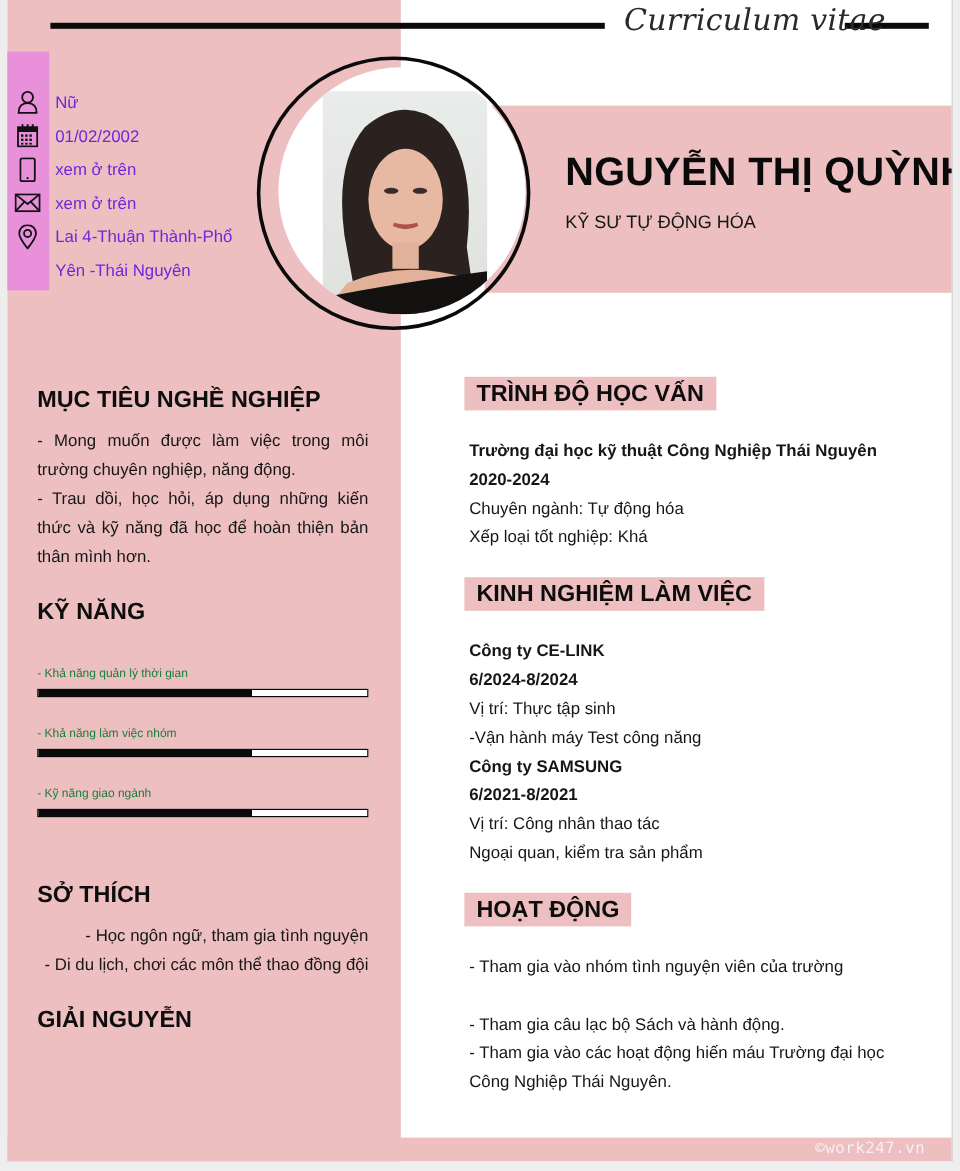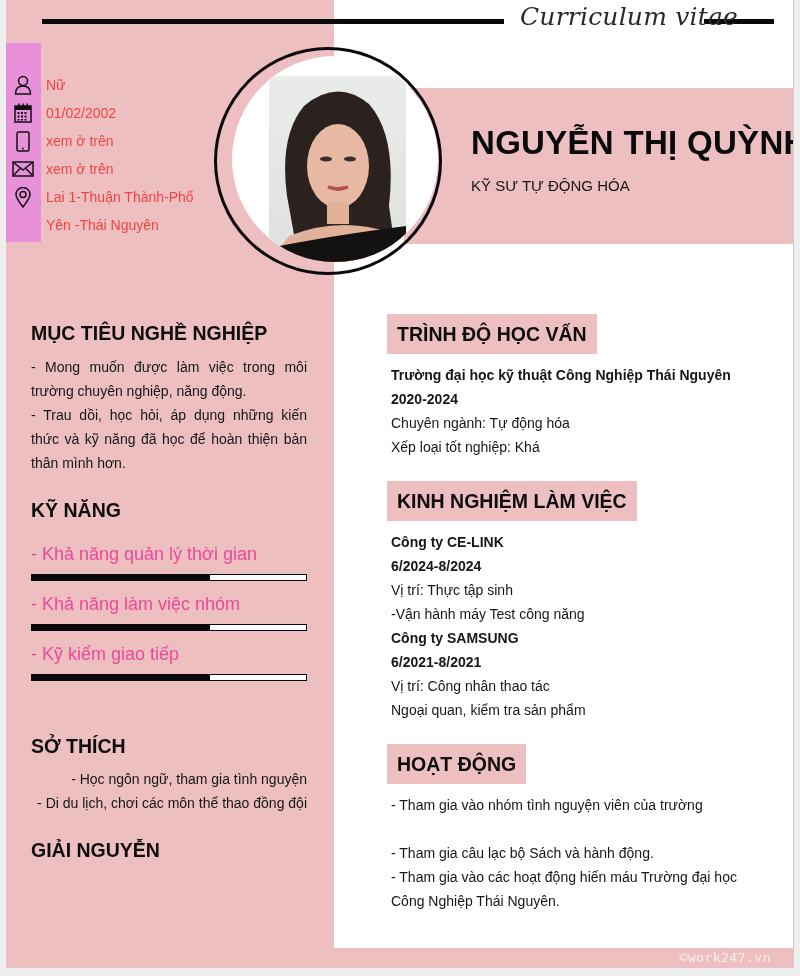--- a/index.html
+++ b/index.html
@@ -11,41 +11,41 @@
   .bottom-band { position: absolute; left: 0; top: 948px; width: 788px; height: 20px; background: #edbfc0; }
   .watermark { position: absolute; right: 22px; top: 950px; font-family: "DejaVu Sans Mono", monospace; font-size: 13px; color: #f7f0f0; letter-spacing: 0.5px; }
 
   .top-line-left { position: absolute; left: 36px; top: 19px; width: 462px; height: 5px; background: #0a0a0a; }
   .top-line-right { position: absolute; left: 698px; top: 19px; width: 70px; height: 5px; background: #0a0a0a; }
   .cv-title { position: absolute; left: 514px; top: 2px; font-family: "DejaVu Serif", serif; font-style: italic; font-size: 25px; color: #2a2a2a; letter-spacing: 0.2px; }
 
   .icon-strip { position: absolute; left: 0; top: 43px; width: 35px; height: 199px; background: #e990da; }
   .info-row { position: absolute; left: 6px; height: 28px; display: flex; align-items: center; }
   .info-row .ic { width: 22px; height: 22px; display: flex; align-items: center; justify-content: center; }
-  .info-row .txt { position: absolute; left: 34px; font-size: 14px; white-space: nowrap; color: #ef4444; }
+  .info-row .txt { position: absolute; left: 34px; font-size: 14px; white-space: nowrap; color: #6d28d9; }
 
   .name-band { position: absolute; left: 398px; top: 88px; width: 390px; height: 156px; background: #edbfc0; }
   .name { position: absolute; left: 465px; top: 124px; font-size: 33px; font-weight: bold; color: #0a0a0a; letter-spacing: 0.3px; white-space: nowrap; }
   .job-title { position: absolute; left: 465px; top: 177px; font-size: 15px; color: #151515; white-space: nowrap; }
 
   .ring { position: absolute; left: 208px; top: 47px; width: 228px; height: 228px; border: 3px solid #0a0a0a; border-radius: 50%; }
   .photo-circle { position: absolute; left: 226px; top: 56px; width: 206px; height: 206px; border-radius: 50%; background: #ffffff; overflow: hidden; }
   .photo { position: absolute; left: 37px; top: 20px; width: 137px; height: 186px; background: linear-gradient(180deg, #e9ecea 0%, #dfe1de 100%); overflow: hidden; }
   .photo svg { position: absolute; left: 0; top: 0; }
 
   .sec-title-left { position: absolute; left: 25px; font-size: 19.5px; font-weight: bold; color: #0d0d0d; white-space: nowrap; text-align: right; }
   .para { position: absolute; left: 25px; width: 276px; font-size: 14px; line-height: 24px; color: #161616; }
   .para p { text-align: justify; }
   .para p.nj { text-align: right; }
 
-  .skill-label { position: absolute; left: 25px; font-size: 18px; color: #ec4899; white-space: nowrap; }
+  .skill-label { position: absolute; left: 25px; font-size: 10px; color: #15803d; white-space: nowrap; margin-top: 12px; }
   .skill-bar { position: absolute; left: 25px; width: 276px; height: 7px; border: 1.5px solid #0a0a0a; background: #ffffff; }
   .skill-bar .fill { position: absolute; left: 0; top: 0; height: 100%; background: #0a0a0a; }
 
-  .sec-head-right { position: absolute; left: 381px; height: 40px; background: #edbfc0; display: flex; align-items: center; padding: 0 10px; }
+  .sec-head-right { position: absolute; left: 381px; height: 28px; background: #edbfc0; display: flex; align-items: center; padding: 0 10px; }
   .sec-head-right span { font-size: 19.5px; font-weight: bold; color: #0d0d0d; white-space: nowrap; }
   .r-line { position: absolute; left: 385px; font-size: 14px; color: #161616; white-space: nowrap; }
   .r-line.b { font-weight: bold; }
 </style>
 </head>
 <body>
 
 <div class="page">
 
   <div class="left-col"></div>
@@ -129,21 +129,21 @@
     </span>
     <span class="txt">xem ở trên</span>
   </div>
   <div class="info-row" style="top:183px">
     <span class="ic">
       <svg width="16" height="21" viewBox="0 0 16 21">
           <path d="M8 20 Q1 11 1 7.5 A7 7 0 0 1 15 7.5 Q15 11 8 20 Z" fill="none" stroke="#111" stroke-width="1.5"></path>
           <circle cx="8" cy="7.5" r="3" fill="none" stroke="#111" stroke-width="1.5"></circle>
         </svg>
     </span>
-    <span class="txt">Lai 1-Thuận Thành-Phổ</span>
+    <span class="txt">Lai 4-Thuận Thành-Phổ</span>
   </div>
   <div class="info-row" style="top:211px">
     <span class="ic"></span>
     <span class="txt">Yên -Thái Nguyên</span>
   </div>
 
   <div class="sec-title-left" style="top:322px">MỤC TIÊU NGHỀ NGHIỆP</div>
   <div class="para" style="top:355px">
     <p>- Mong muốn được làm việc trong môi trường chuyên nghiệp, năng động.</p>
     <p>- Trau dồi, học hỏi, áp dụng những kiến thức và kỹ năng đã học để hoàn thiện bản thân mình hơn.</p>
@@ -151,21 +151,21 @@
 
   <div class="sec-title-left" style="top:499px">KỸ NĂNG</div>
   <div class="skill-label" style="top:544px">- Khả năng quản lý thời gian</div>
   <div class="skill-bar" style="top:574px">
       <div class="fill" style="width:65%"></div>
     </div>
   <div class="skill-label" style="top:594px">- Khả năng làm việc nhóm</div>
   <div class="skill-bar" style="top:624px">
       <div class="fill" style="width:65%"></div>
     </div>
-  <div class="skill-label" style="top:644px">- Kỹ kiểm giao tiếp</div>
+  <div class="skill-label" style="top:644px">- Kỹ năng giao ngành</div>
   <div class="skill-bar" style="top:674px">
       <div class="fill" style="width:65%"></div>
     </div>
 
   <div class="sec-title-left" style="top:735px">SỞ THÍCH</div>
   <div class="para" style="top:767px">
     <p class="nj">- Học ngôn ngữ, tham gia tình nguyện</p>
     <p class="nj">- Di du lịch, chơi các môn thể thao đồng đội</p>
   </div>
 

